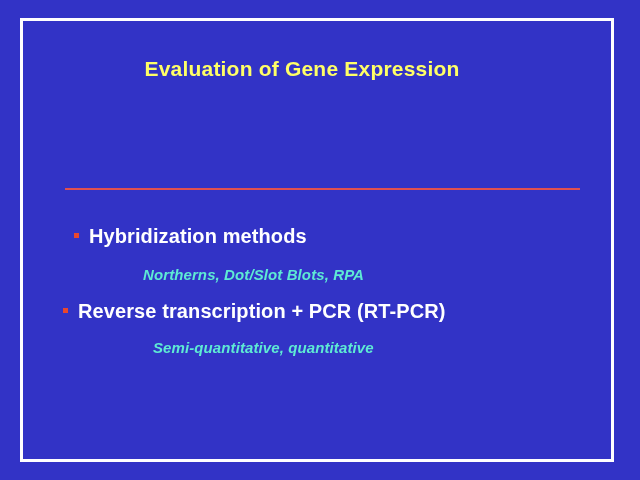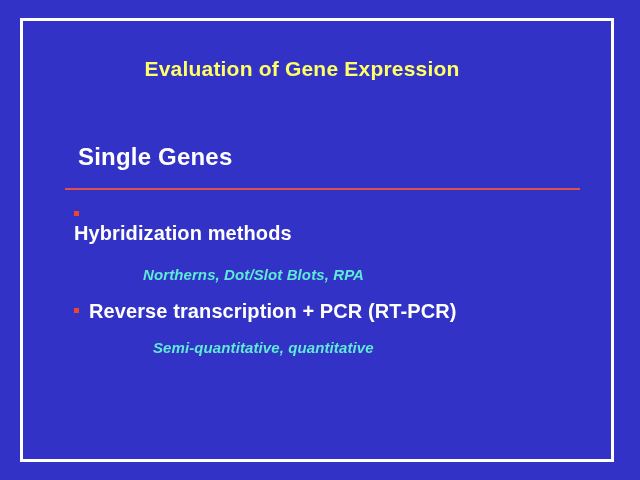--- a/index.html
+++ b/index.html
@@ -82,35 +82,34 @@
   .sub-line {
     position: absolute;
     color: #5eead4;
     font-size: 15px;
     font-weight: bold;
     font-style: italic;
     line-height: 19px;
     letter-spacing: 0.1px;
     white-space: nowrap;
   }
-  #bullet-1 { left: 74px; top: 216px; flex-direction: column; }
+  #bullet-1 { left: 74px; top: 224px; }
   #sub-1    { left: 143px; top: 265px; }
-  #bullet-2 { left: 74px; top: 299px; }
+  #bullet-2 { left: 63px; top: 299px; }
   #sub-2    { left: 153px; top: 338px; }
 </style>
 </head>
 <body>
 
 <div id="slide">
 
   <div id="frame"></div>
 
   <div id="slide-title">Evaluation of Gene Expression</div>
 
-  <div id="subtitle">Single Genes</div>
 
   <div id="divider"></div>
 
   <div id="bullet-1" class="bullet-row">
     <span class="bullet-dot"></span>
     <span class="bullet-text">Hybridization methods</span>
   </div>
 
   <div id="sub-1" class="sub-line">Northerns, Dot/Slot Blots, RPA</div>
 

